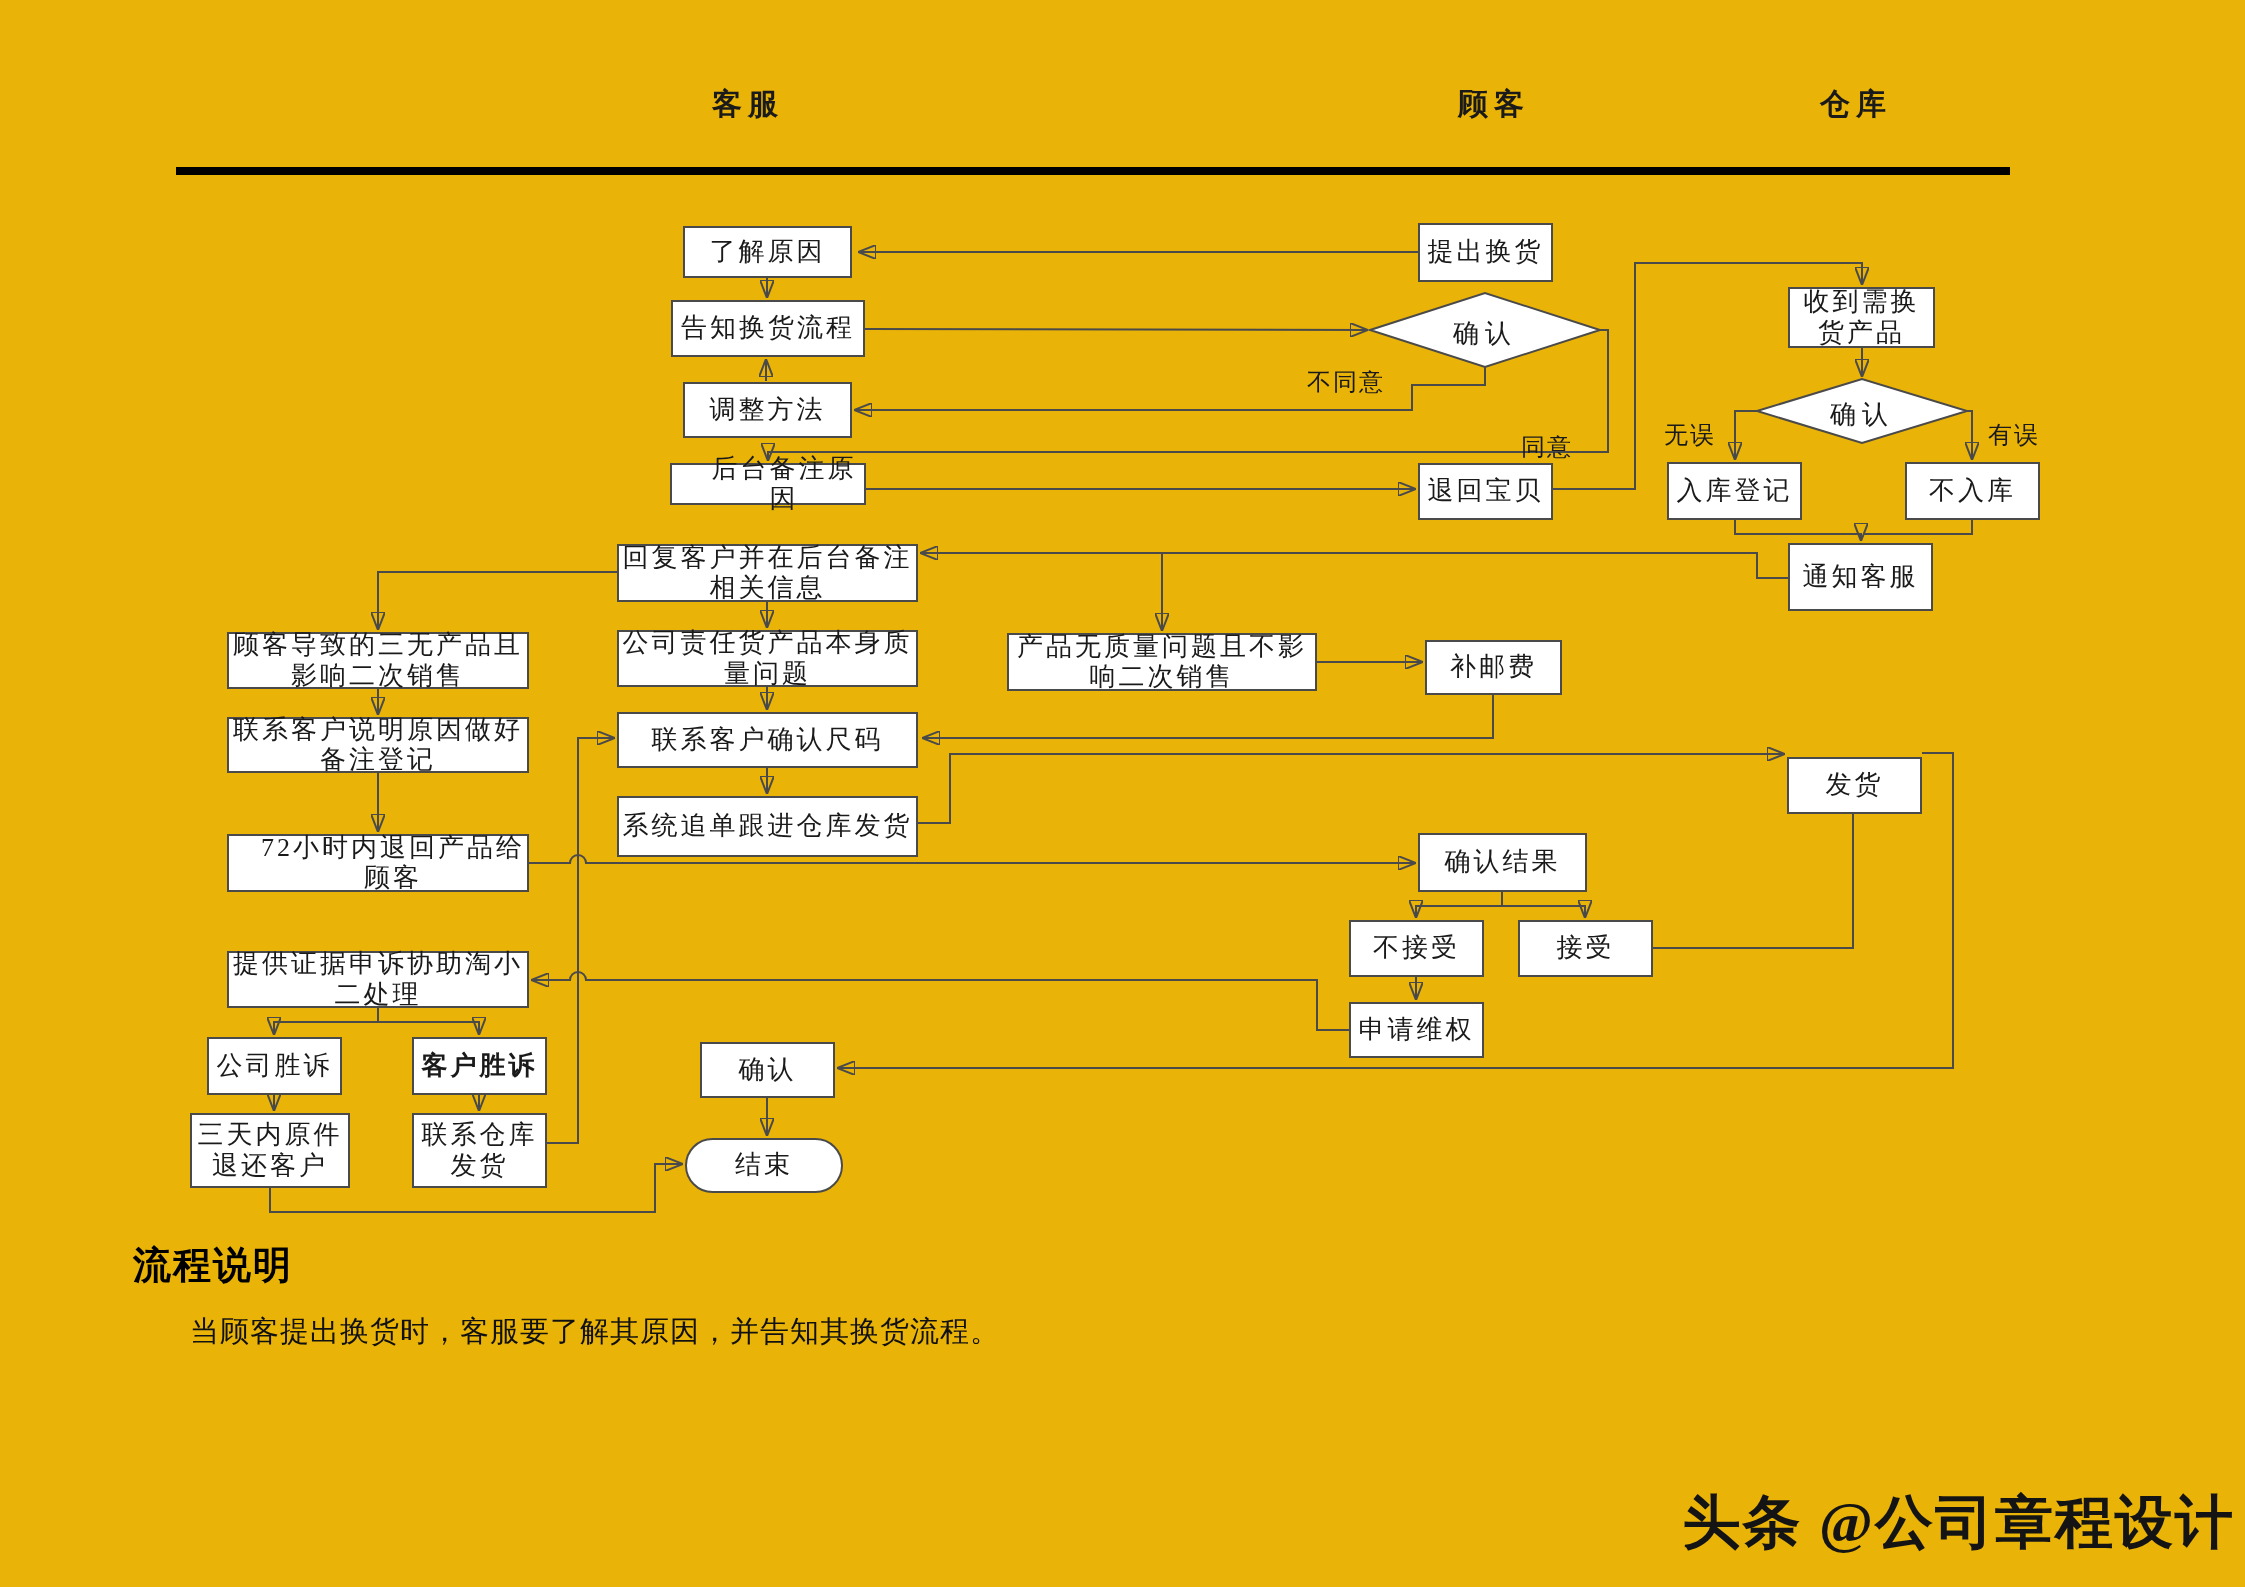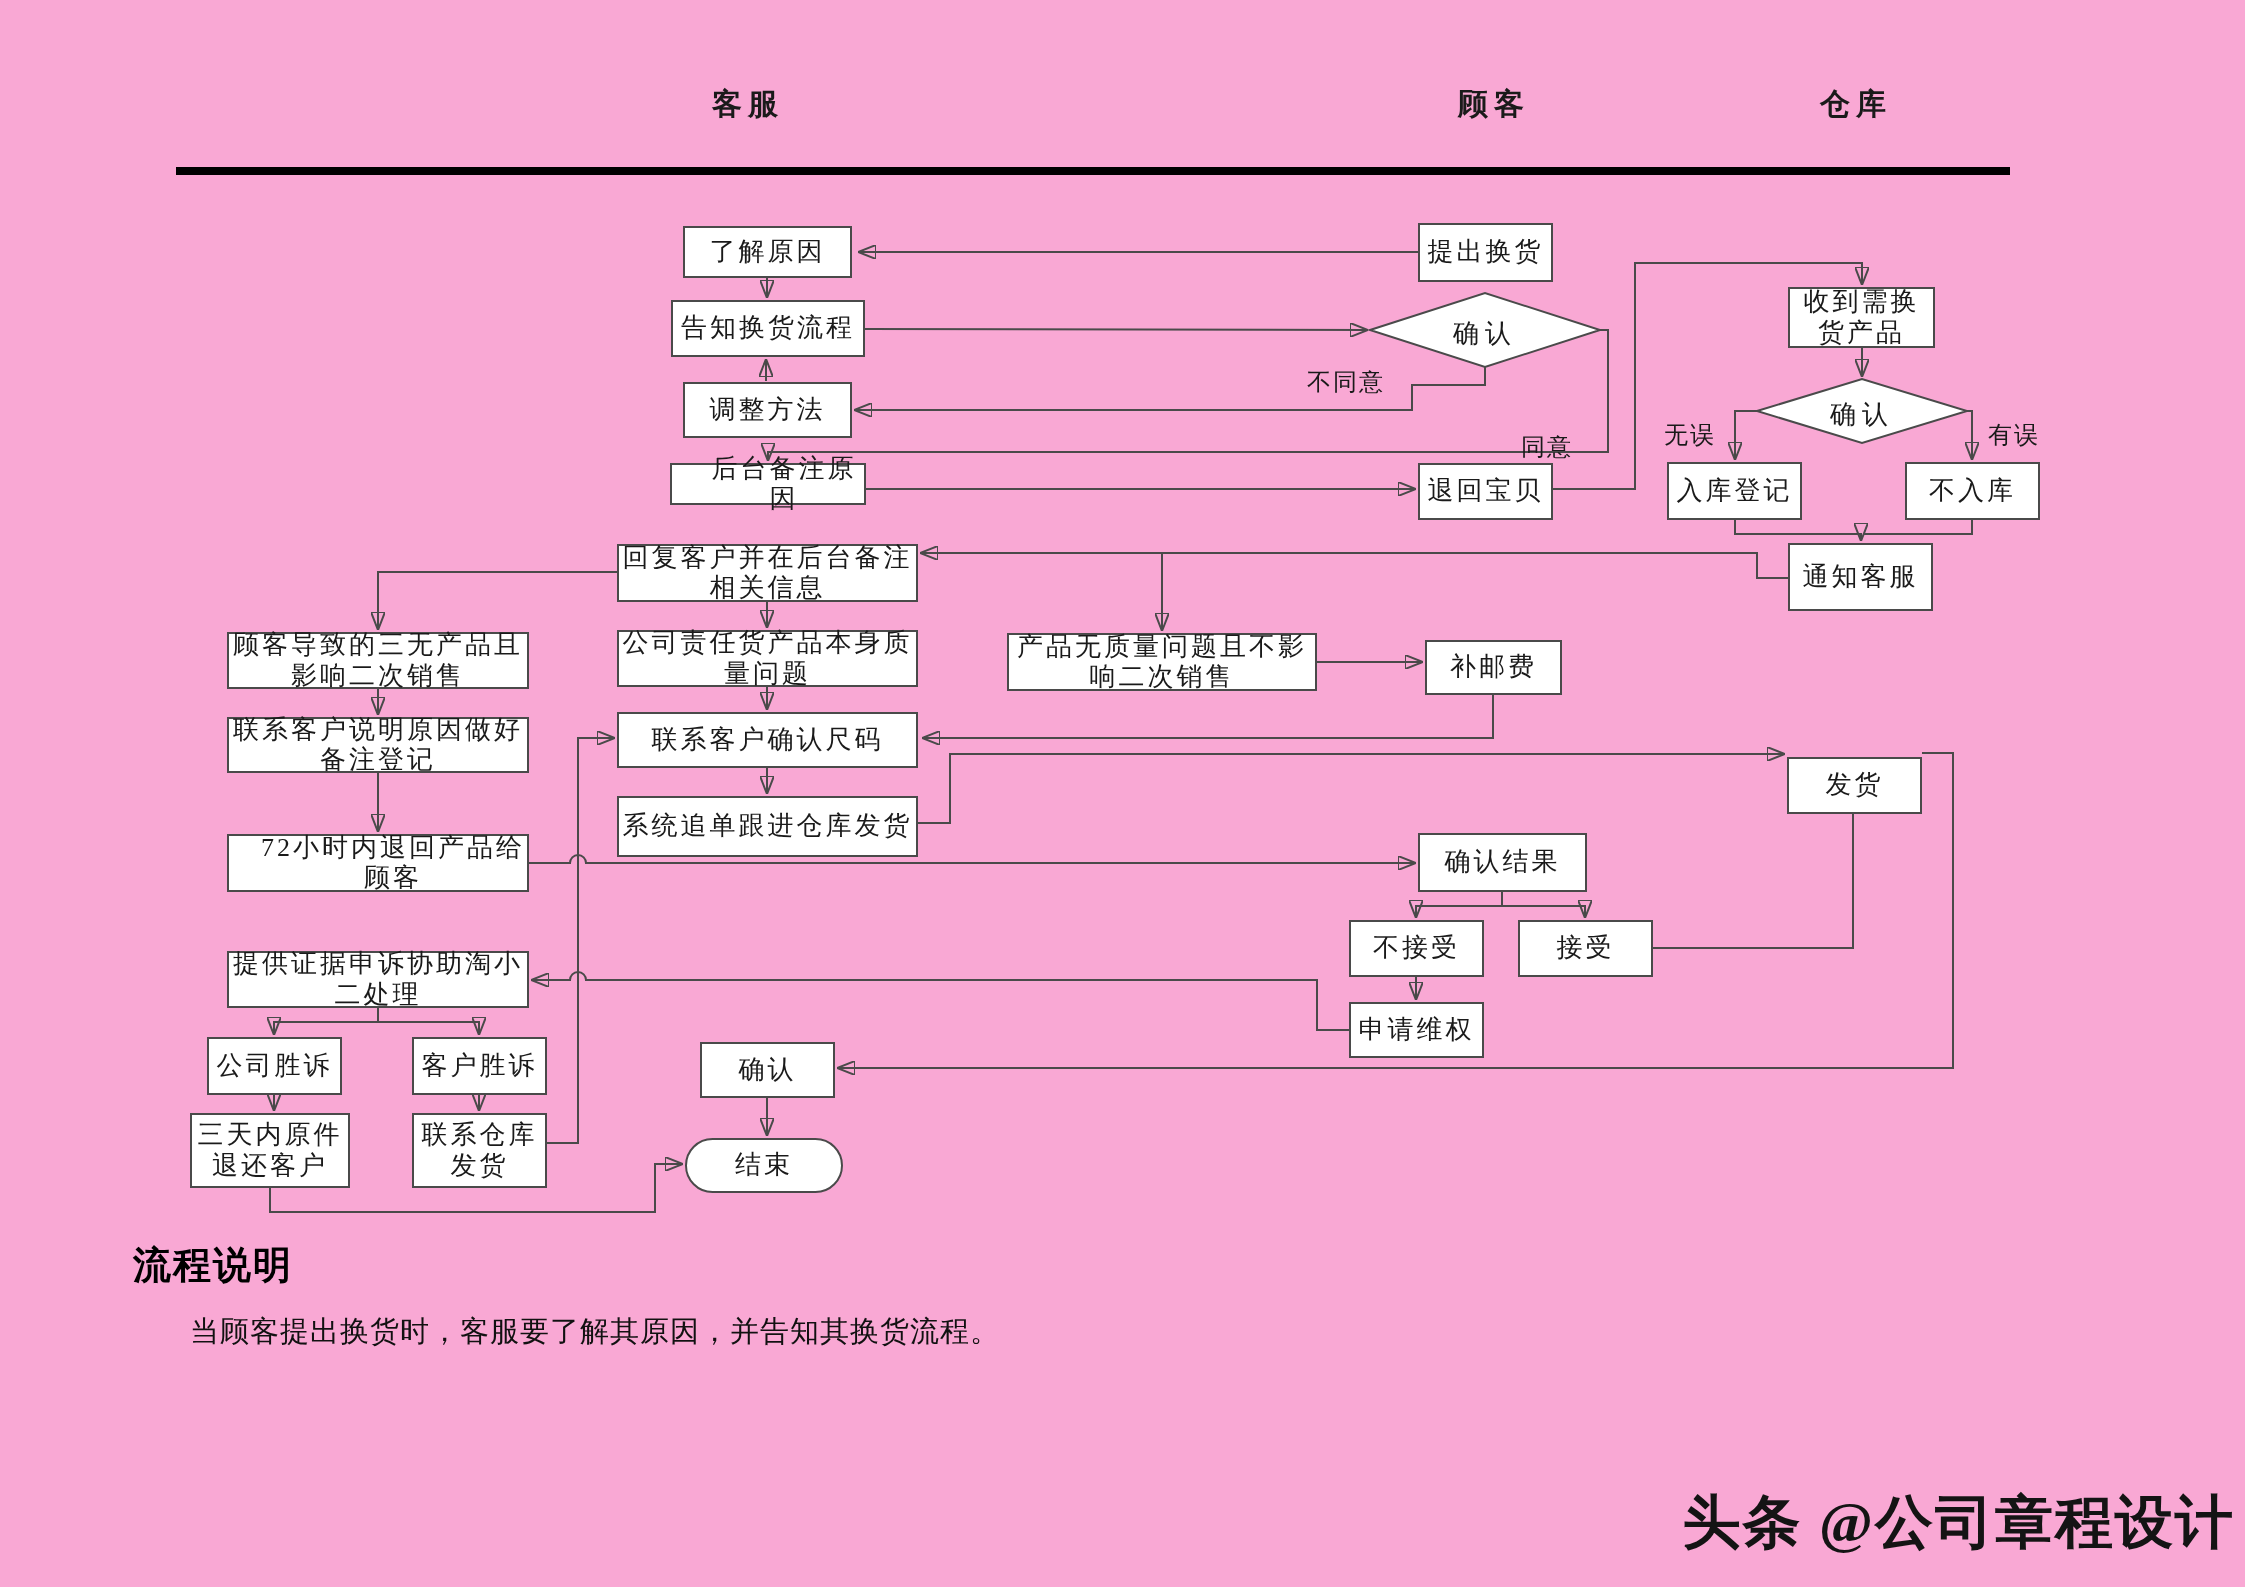--- a/index.html
+++ b/index.html
@@ -1,16 +1,16 @@
 <!DOCTYPE html>
 <html><head>
 <meta charset="utf-8">
 <style>
   html,body{margin:0;padding:0;background:#fff;}
-  .canvas{position:relative;width:2245px;height:1587px;background:#f9a8d4;overflow:hidden;
+  .canvas{position:relative;width:2245px;height:1587px;background:#eab308;overflow:hidden;
           font-family:"Liberation Serif","DejaVu Serif",serif;color:#1a1a1a;}
   .lane-header{position:absolute;font-size:30px;font-weight:600;letter-spacing:6px;
                text-align:center;width:120px;transform:translateX(-50%);}
   .header-rule{position:absolute;left:176px;top:167px;width:1834px;height:8px;background:#000;}
   .node{position:absolute;box-sizing:border-box;border:2px solid #4a4a4a;background:#fff;
         display:flex;align-items:center;justify-content:center;text-align:center;
         font-size:26px;letter-spacing:3px;line-height:1.16;word-break:break-all;padding:0 2px;}
   .stadium{border-radius:30px;}
   .dlabel{position:absolute;font-size:26px;letter-spacing:6px;text-align:center;}
   .elabel{position:absolute;font-size:24px;letter-spacing:2px;text-align:center;}
@@ -89,21 +89,21 @@
   <div class="node" style="left:670px;top:463px;width:196px;height:42px;padding-left:34px;">后台备注原因</div>
   <div class="node" style="left:617px;top:544px;width:301px;height:58px;">回复客户并在后台备注相关信息</div>
   <div class="node" style="left:617px;top:630px;width:301px;height:57px;">公司责任货产品本身质量问题</div>
   <div class="node" style="left:617px;top:712px;width:301px;height:56px;">联系客户确认尺码</div>
   <div class="node" style="left:617px;top:796px;width:301px;height:61px;">系统追单跟进仓库发货</div>
   <div class="node" style="left:227px;top:632px;width:302px;height:57px;">顾客导致的三无产品且影响二次销售</div>
   <div class="node" style="left:227px;top:717px;width:302px;height:56px;">联系客户说明原因做好备注登记</div>
   <div class="node" style="left:227px;top:834px;width:302px;height:58px;padding-left:32px;">72小时内退回产品给顾客</div>
   <div class="node" style="left:227px;top:951px;width:302px;height:57px;">提供证据申诉协助淘小二处理</div>
   <div class="node" style="left:207px;top:1037px;width:135px;height:58px;">公司胜诉</div>
-  <div class="node" style="left:412px;top:1037px;width:135px;height:58px;">客户胜诉</div>
+  <div class="node" style="left:412px;top:1037px;width:135px;height:58px;font-weight:bold;">客户胜诉</div>
   <div class="node" style="left:190px;top:1113px;width:160px;height:75px;">三天内原件退还客户</div>
   <div class="node" style="left:412px;top:1113px;width:135px;height:75px;">联系仓库发货</div>
   <div class="node" style="left:700px;top:1042px;width:135px;height:56px;">确认</div>
   <div class="node stadium" style="left:685px;top:1138px;width:158px;height:55px;">结束</div>
 
   <div class="node" style="left:1418px;top:223px;width:135px;height:59px;">提出换货</div>
   <div class="dlabel" style="left:1425px;top:316px;width:120px;">确认</div>
   <div class="node" style="left:1418px;top:463px;width:135px;height:57px;">退回宝贝</div>
   <div class="node" style="left:1007px;top:633px;width:310px;height:58px;">产品无质量问题且不影响二次销售</div>
   <div class="node" style="left:1425px;top:640px;width:137px;height:55px;">补邮费</div>

